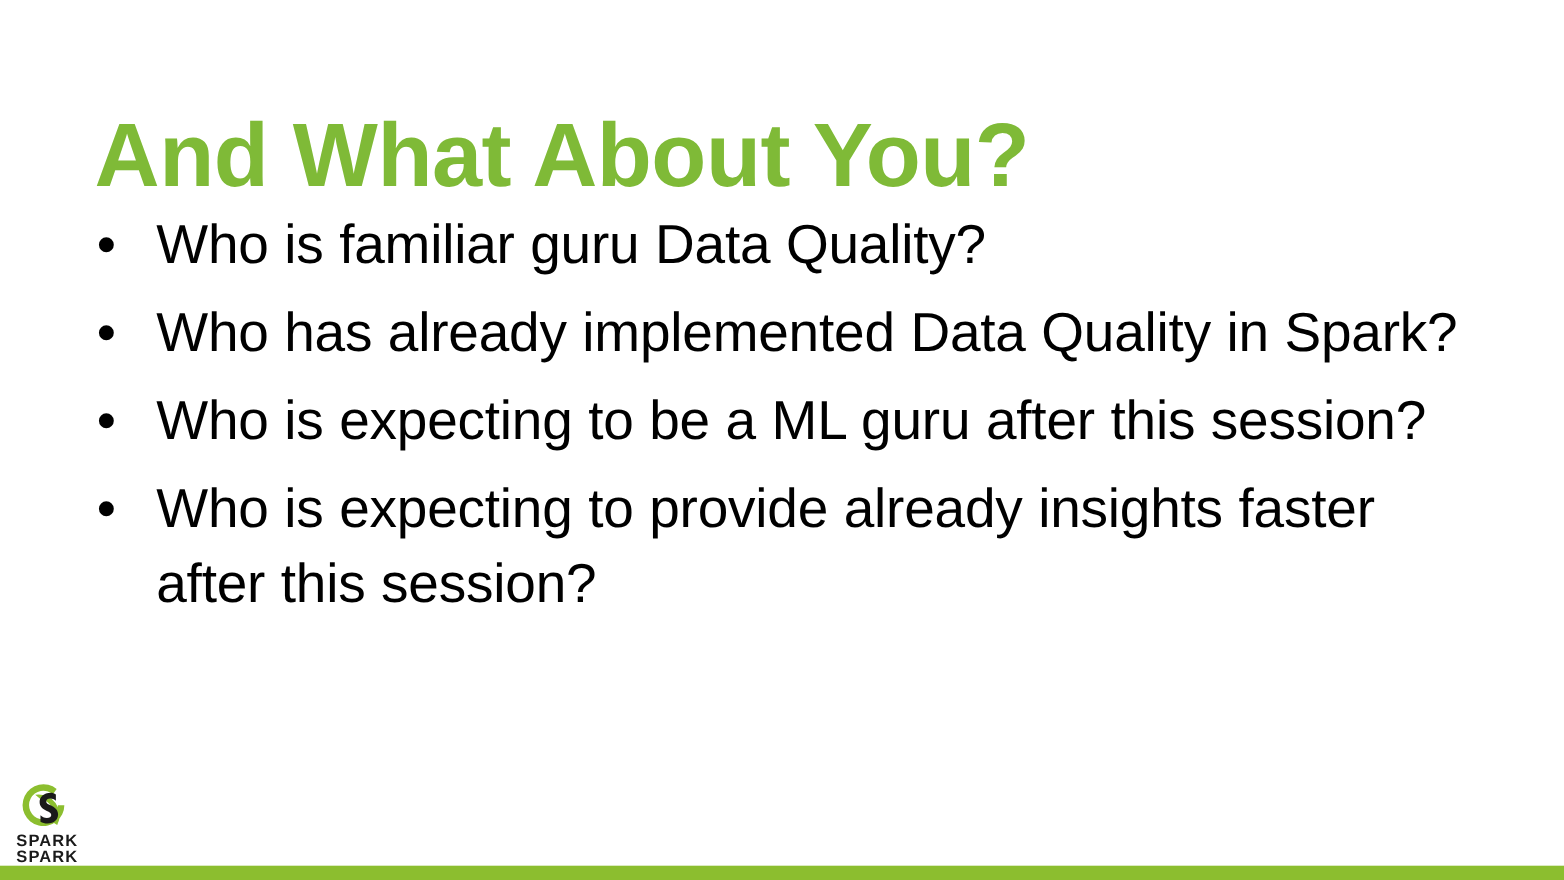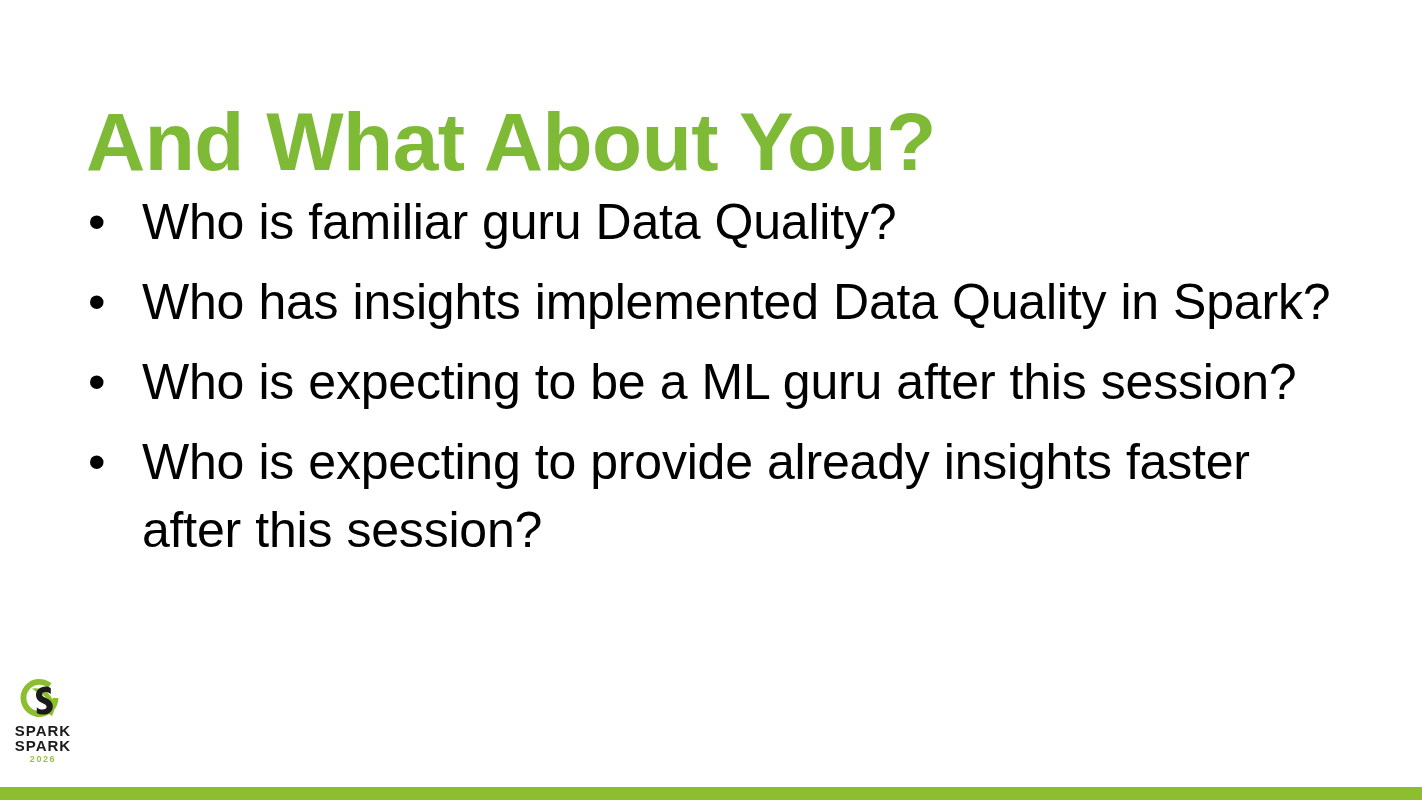--- a/index.html
+++ b/index.html
@@ -82,21 +82,21 @@
     bottom: 0;
     width: 1422px;
     height: 13px;
     background: #8CBE2F;
   }
 
   
   .logo {
     position: absolute;
     left: 10px;
-    top: 676px;
+    top: 710px;
     width: 66px;
     height: 90px;
   }
   .logo-mark {
     position: absolute;
     left: 8px;
     top: 0px;
     width: 48px;
     height: 48px;
   }
@@ -134,21 +134,21 @@
 
   <ul class="body-list">
 
     <li class="bullet-row">
       <span class="bullet-marker">•</span>
       <span class="bullet-text">Who is familiar guru Data Quality?</span>
     </li>
 
     <li class="bullet-row">
       <span class="bullet-marker">•</span>
-      <span class="bullet-text">Who has insights implemented Data Quality in Spark?</span>
+      <span class="bullet-text">Who has already implemented Data Quality in Spark?</span>
     </li>
 
     <li class="bullet-row">
       <span class="bullet-marker">•</span>
       <span class="bullet-text">Who is expecting to be a ML guru after this session?</span>
     </li>
 
     <li class="bullet-row">
       <span class="bullet-marker">•</span>
       <span class="bullet-text">Who is expecting to provide already insights faster after this session?</span>

